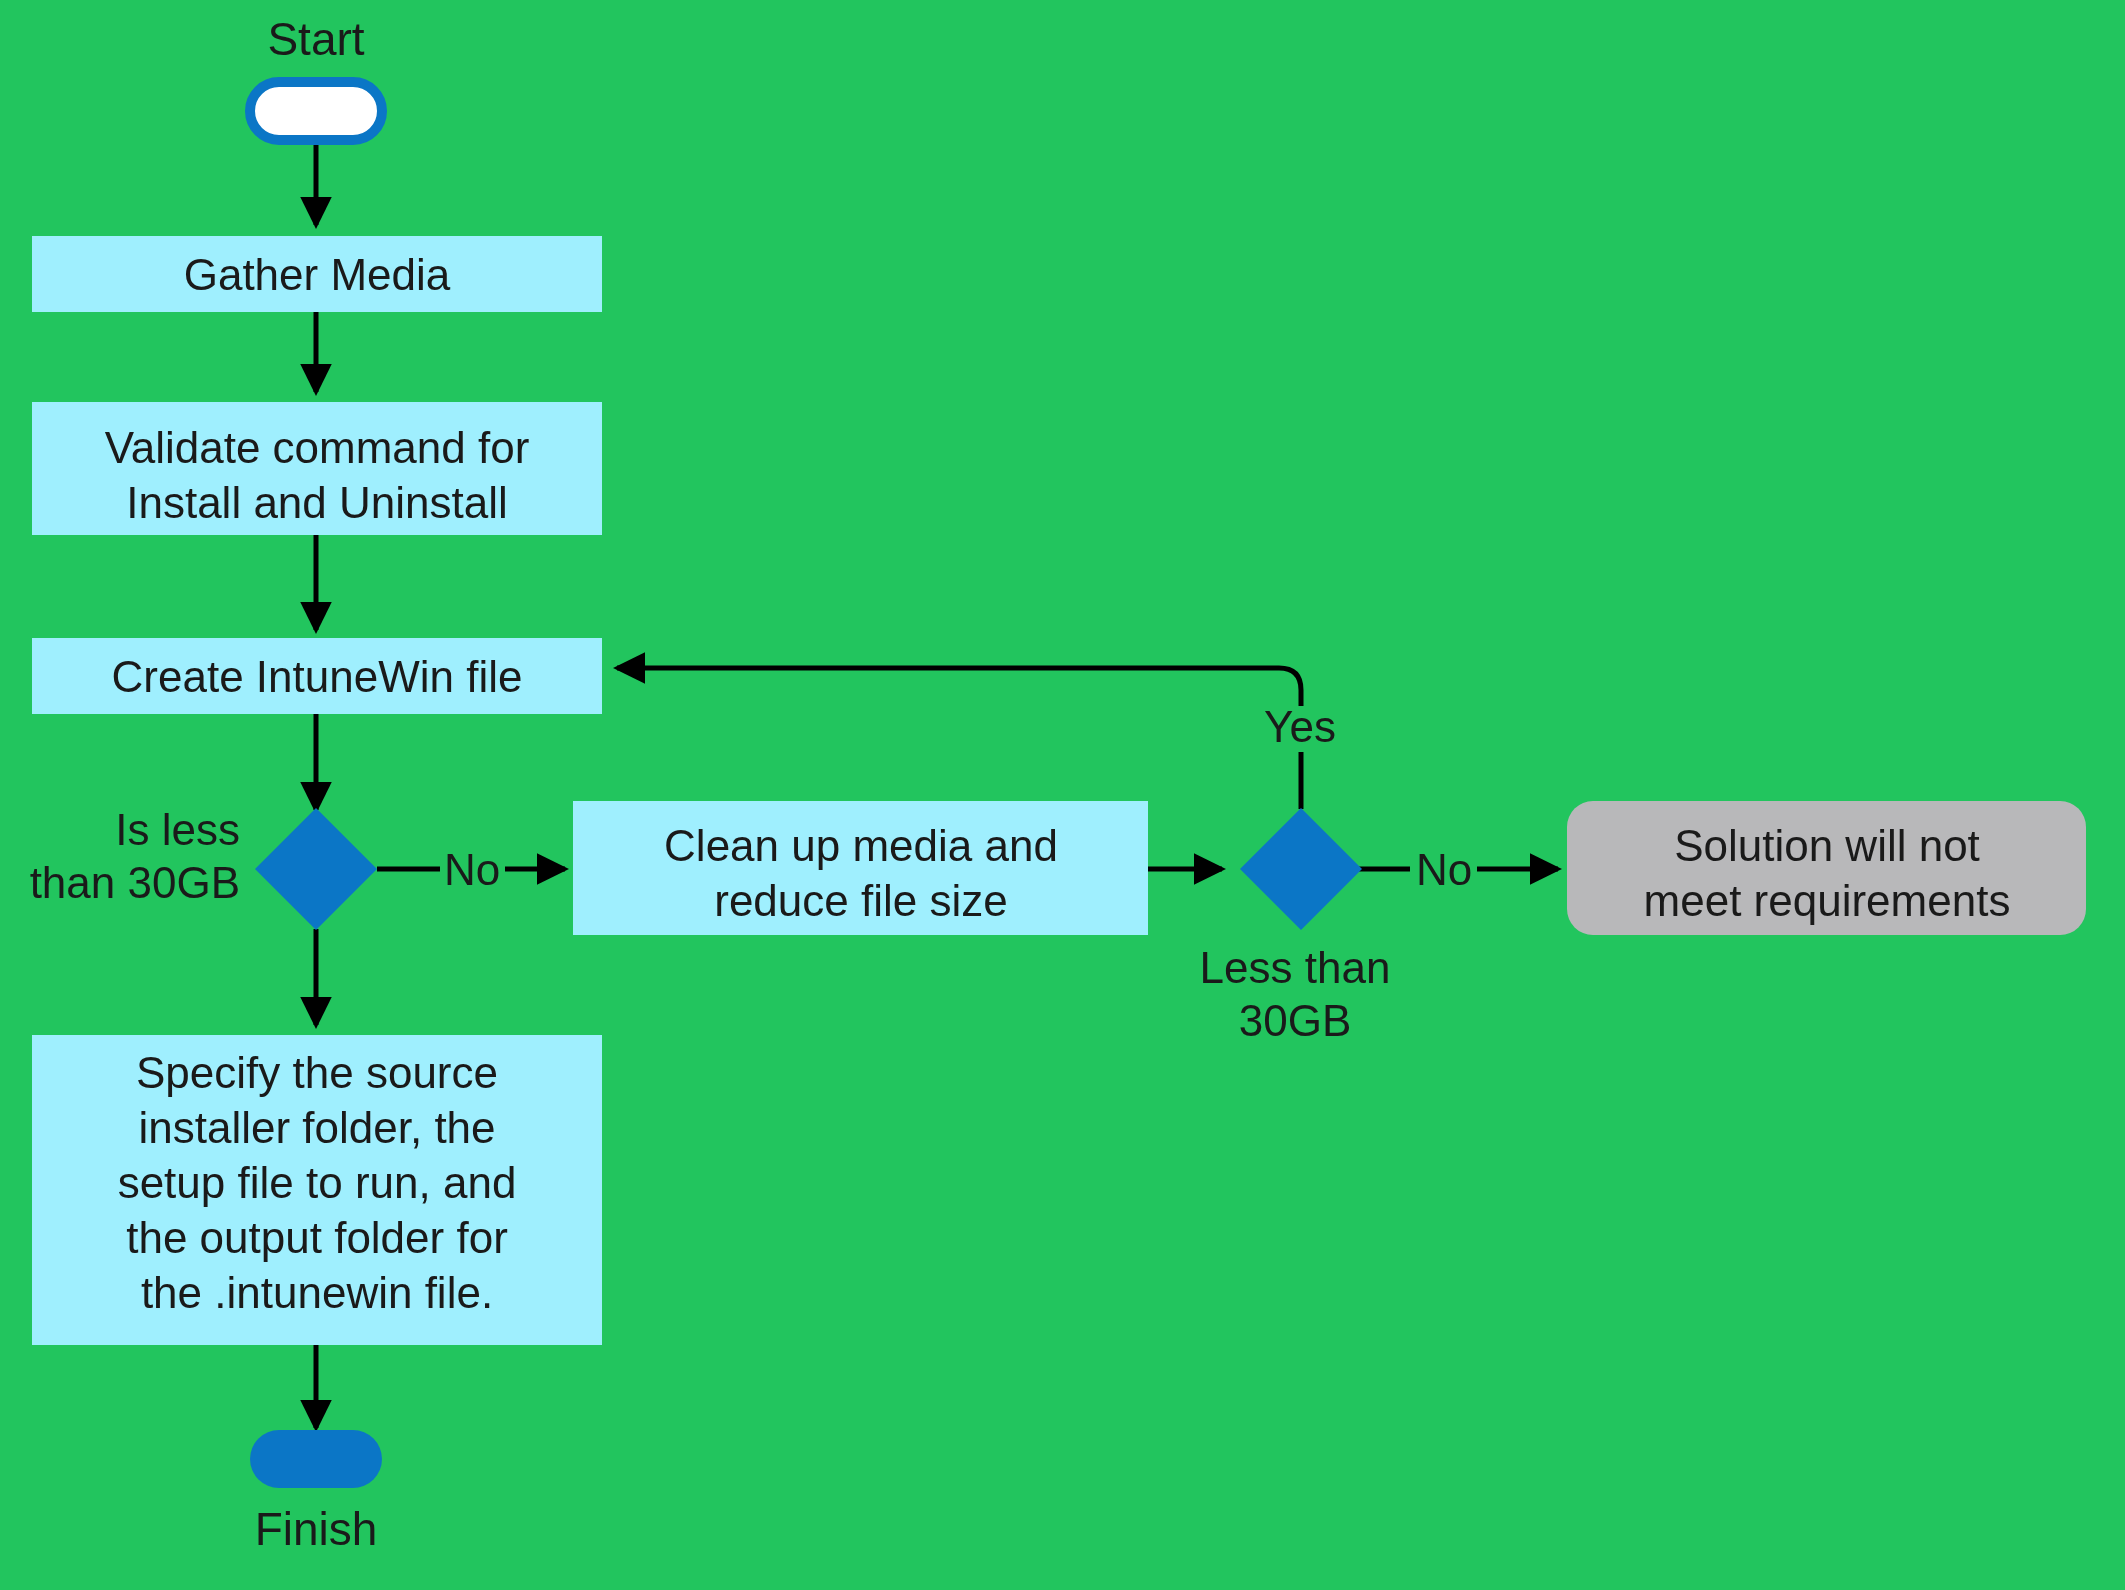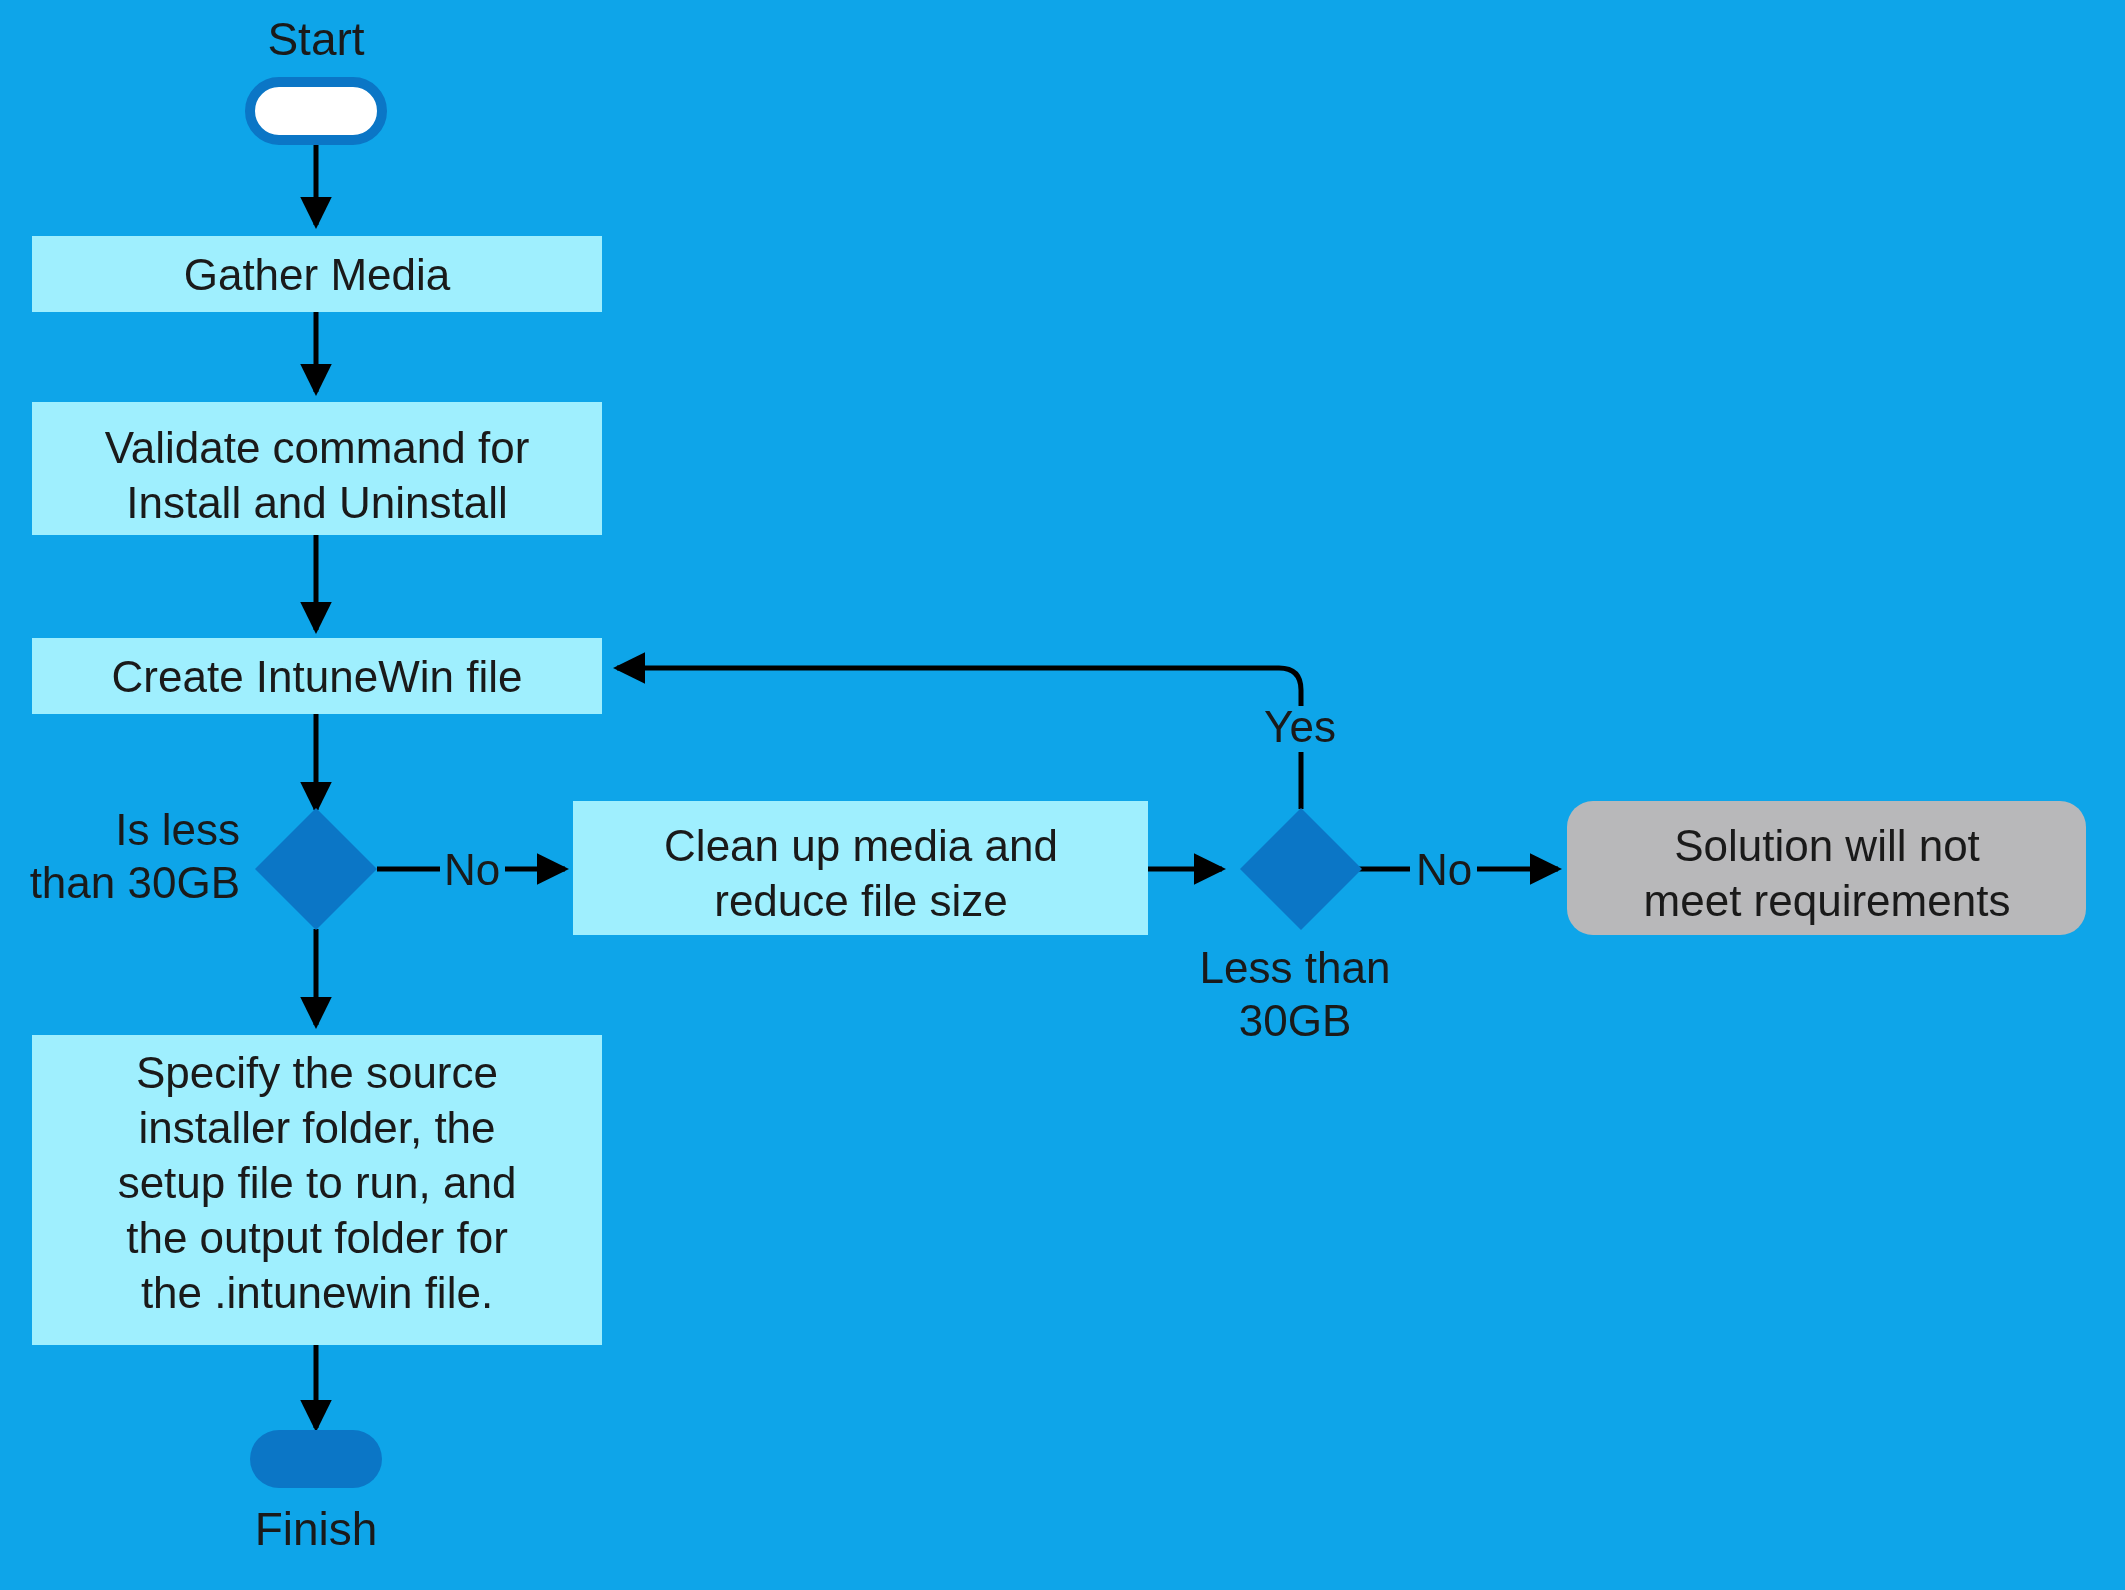--- a/index.html
+++ b/index.html
@@ -10,21 +10,21 @@
   body {
     width: 2125px;
     height: 1590px;
     font-family: "Liberation Sans", sans-serif;
     overflow: hidden;
   }
   #flow-root {
     position: relative;
     width: 2125px;
     height: 1590px;
-    background: #0ea5e9;
+    background: #22c55e;
   }
   svg.flow-canvas {
     position: absolute;
     top: 0; left: 0;
     width: 2125px;
     height: 1590px;
     display: block;
   }
   .node-text, .edge-label, .side-label {
     font-family: "Liberation Sans", sans-serif;

